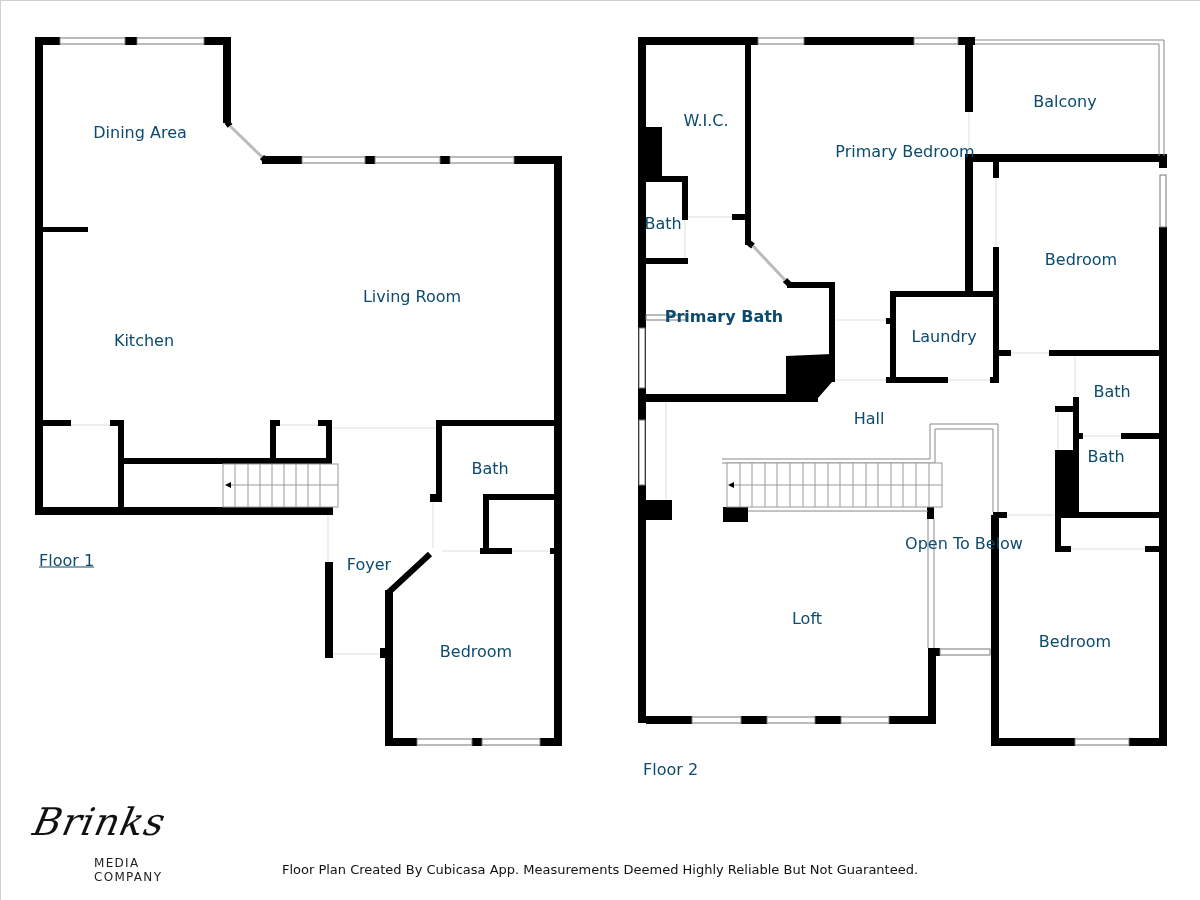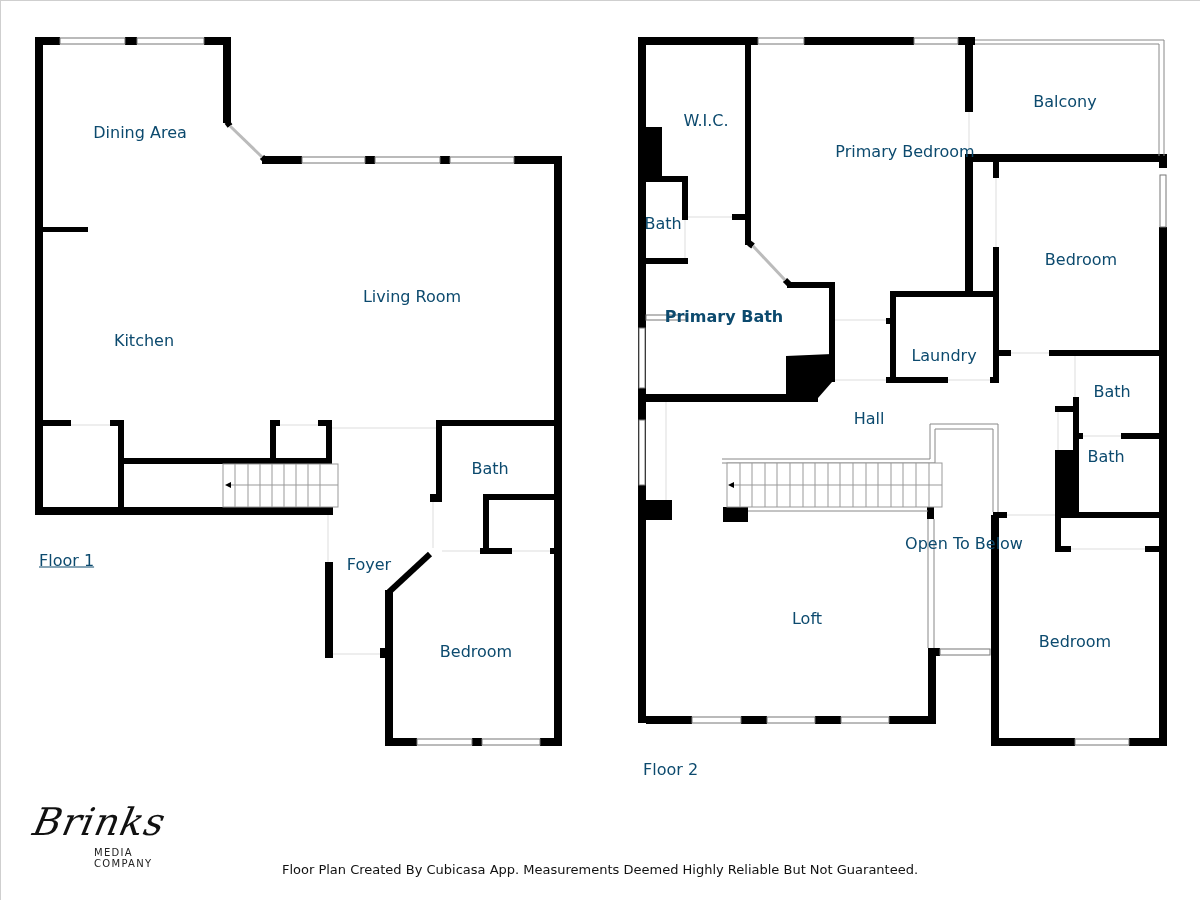--- a/index.html
+++ b/index.html
@@ -4,21 +4,21 @@
 <style>
   html, body { margin: 0; padding: 0; background: #ffffff; }
   body { width: 1200px; height: 900px; position: relative; overflow: hidden; font-family: "DejaVu Sans", sans-serif; color: #222; }
   .frame { position: absolute; left: 0; top: 0; width: 1200px; height: 900px; border-left: 1px solid #cfcfcf; border-top: 1px solid #cfcfcf; box-sizing: border-box; }
   svg.plan { position: absolute; left: 0; top: 0; }
   .label { position: absolute; font-size: 16px; color: #0c4a6e; white-space: nowrap; transform: translate(-50%, -50%); }
   .label.left { transform: translate(0, -50%); }
   .footer { position: absolute; left: 600px; top: 869px; transform: translate(-50%, -50%); font-size: 13px; color: #111; white-space: nowrap; }
   .logo { position: absolute; left: 26px; top: 800px; width: 140px; height: 80px; }
   .logo .script { position: absolute; left: 8px; top: 0px; font-family: "DejaVu Serif", serif; font-style: italic; font-size: 38px; letter-spacing: 1px; color: #111; transform: skewX(-12deg); }
-  .logo .sub { position: absolute; left: 68px; top: 47px; font-size: 10px; letter-spacing: 1.3px; color: #222; }
+  .logo .sub { position: absolute; left: 68px; top: 56px; font-size: 12px; letter-spacing: 1.3px; color: #222; }
 </style>
 </head>
 <body>
 
 <div class="frame"></div>
 
 <svg class="plan" width="1200" height="900" viewBox="0 0 1200 900">
   <defs>
     <g id="winH">
         <rect x="0" y="-3" width="1" height="6" fill="#fff" stroke="#777" stroke-width="1"></rect>
@@ -266,21 +266,21 @@
 <div class="label" style="left:369px; top:564px;">Foyer</div>
 <div class="label" style="left:476px; top:651px;">Bedroom</div>
 <div class="label left" style="left:39px; top:560px;text-decoration:underline;">Floor 1</div>
 
 <div class="label" style="left:706px; top:120px;">W.I.C.</div>
 <div class="label" style="left:865px; top:151px;margin-left:40px;">Primary Bedroom</div>
 <div class="label" style="left:1065px; top:101px;">Balcony</div>
 <div class="label" style="left:663px; top:223px;">Bath</div>
 <div class="label" style="left:724px; top:316px;font-weight:bold;">Primary Bath</div>
 <div class="label" style="left:1081px; top:259px;">Bedroom</div>
-<div class="label" style="left:944px; top:336px;margin-top:19px;">Laundry</div>
+<div class="label" style="left:944px; top:336px;">Laundry</div>
 <div class="label" style="left:869px; top:418px;">Hall</div>
 <div class="label" style="left:1112px; top:391px;">Bath</div>
 <div class="label" style="left:1106px; top:456px;">Bath</div>
 <div class="label" style="left:964px; top:543px;">Open To Below</div>
 <div class="label" style="left:787px; top:618px;padding-left:40px;">Loft</div>
 <div class="label" style="left:1075px; top:641px;">Bedroom</div>
 <div class="label left" style="left:643px; top:769px;">Floor 2</div>
 
 <div class="logo">
   <div class="script">Brinks</div>

